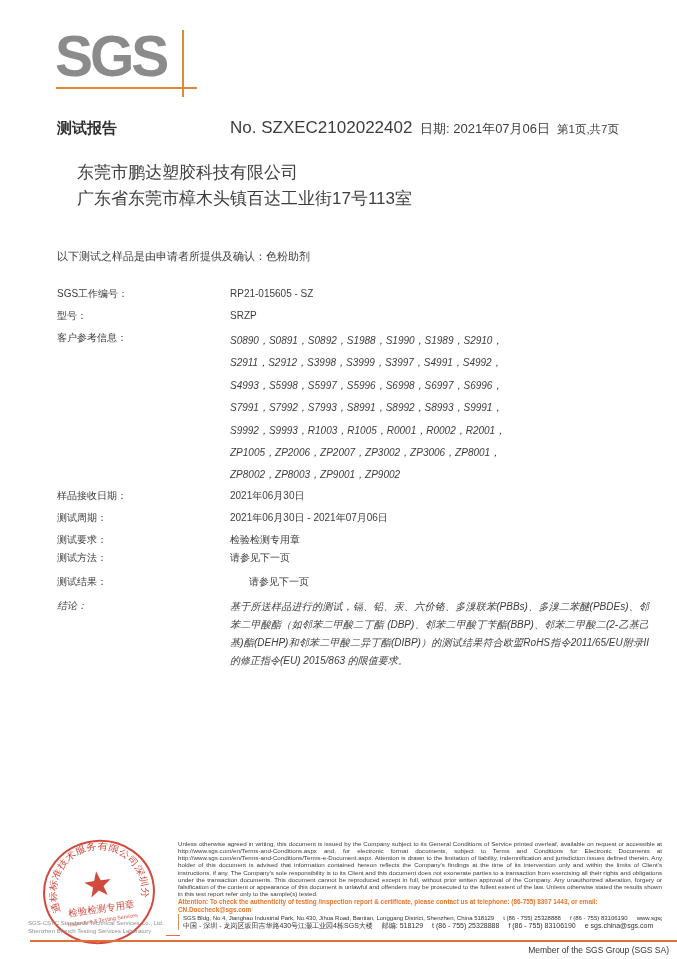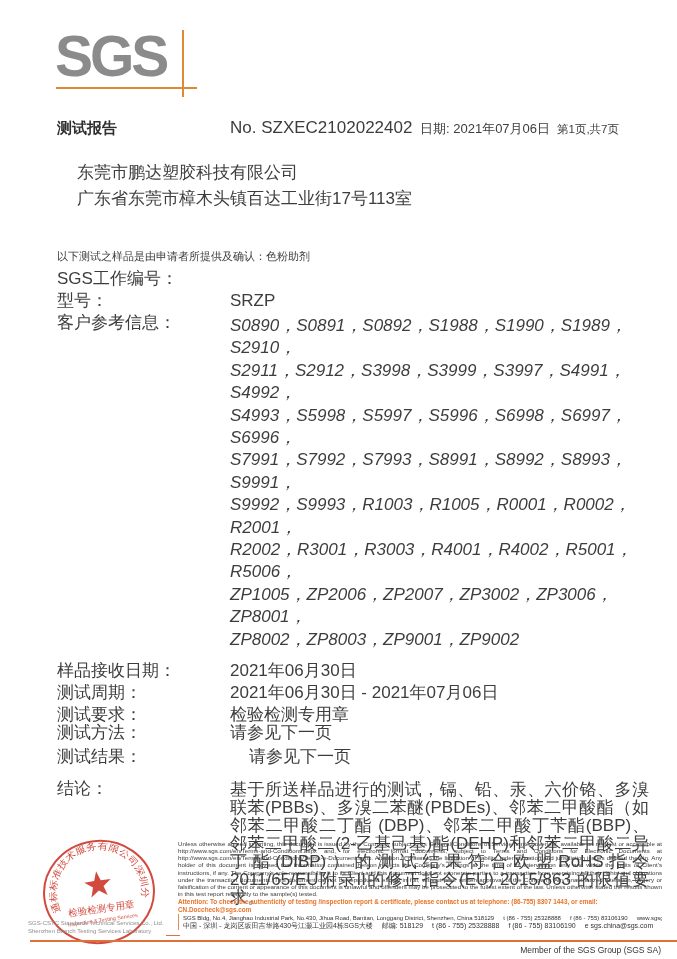--- a/index.html
+++ b/index.html
@@ -20,42 +20,42 @@
   
   .title-row{position:absolute; left:57px; top:118px; right:30px; display:flex; align-items:baseline;}
   .doc-title{font-size:15px; font-weight:bold; color:#2e2e2e; width:173px; flex-shrink:0;}
   .report-no{font-size:17px; width:190px; flex-shrink:0;}
   .report-date{font-size:13px; width:137px; flex-shrink:0;}
   .report-page{font-size:11.5px;}
   
   .applicant{position:absolute; left:57px; top:160px; font-size:17px; line-height:26px;margin-left:20px;}
   
   .sample-intro{position:absolute; left:57px; top:249px; font-size:11px;}
-  .fields{position:absolute; left:57px; top:271px; right:28px; font-size:17px;}
+  .fields{position:absolute; left:57px; top:286px; right:28px; font-size:10px;}
   .frow{display:flex; margin-bottom:6px;}
   .frow .flabel{width:173px; flex-shrink:0; line-height:16px;}
   .frow .fvalue{flex:1; line-height:16px;}
   .frow-refs .fvalue div{line-height:22.4px;font-style:italic;}
-  .frow-refs{margin-bottom:12px;}
+  .frow-refs{margin-bottom:1px;}
   .frow-result{margin-top:8px;gap:19px;}
-  .frow-conclusion{margin-top:16px;}
+  .frow-conclusion{margin-top:8px;font-style:italic;}
   .frow-conclusion .fvalue{line-height:18px; text-align:justify;}
   
   .footer{position:absolute; left:0; top:836px; width:677px; height:123px; font-family:"Liberation Sans",sans-serif;}
   .stamp{position:absolute; left:25px; top:2px; width:148px; height:114px; opacity:.92;}
   .stamp-company{position:absolute; left:28px; top:84px; width:150px; font-size:6px; line-height:7.5px; color:#8f8f8f;}
   .footer-right{position:absolute; left:178px; right:15px; top:4px;}
   .terms{font-size:6.2px; line-height:7.15px; text-align:justify; color:#3a3a3a;}
   .attention{margin-top:1px; font-size:6.4px; line-height:7.4px; font-weight:bold; color:#e8742a;}
   .addresses{margin-top:1px; border-left:1px solid #d9905e; padding-left:4px; color:#333;}
   .addr-line{font-size:6px; line-height:8px; white-space:nowrap; overflow:hidden;}
   .addr-line-cn{font-size:7px;}
   .addr-part{margin-right:9px;}
   .footer-rule{position:absolute; left:30px; right:0; top:104px; height:2px; background:#e0713a;}
-  .member{position:absolute; right:16px; top:109px; font-size:8.5px; color:#333;}
+  .member{position:absolute; right:8px; top:109px; font-size:8.5px; color:#333;}
   .reg-tick{position:absolute; left:166px; top:99px; width:14px; height:1px; background:#e0713a;}
 </style>
 </head>
 <body>
 
 <div class="page">
 
   <div class="logo">
     <div class="logo-text">SGS</div>
     <div class="logo-hline"></div>
@@ -73,36 +73,36 @@
     <div>东莞市鹏达塑胶科技有限公司</div>
     <div>广东省东莞市樟木头镇百达工业街17号113室</div>
   </div>
 
   <div class="sample-intro">以下测试之样品是由申请者所提供及确认：色粉助剂</div>
 
   <div class="fields">
 
     <div class="frow">
       <div class="flabel">SGS工作编号：</div>
+      <div class="fvalue">RP21-015605 - SZ</div>
     </div>
 
     <div class="frow">
       <div class="flabel">型号：</div>
       <div class="fvalue">SRZP</div>
     </div>
 
     <div class="frow frow-refs">
       <div class="flabel">客户参考信息：</div>
       <div class="fvalue">
         <div>S0890，S0891，S0892，S1988，S1990，S1989，S2910，</div>
         <div>S2911，S2912，S3998，S3999，S3997，S4991，S4992，</div>
         <div>S4993，S5998，S5997，S5996，S6998，S6997，S6996，</div>
         <div>S7991，S7992，S7993，S8991，S8992，S8993，S9991，</div>
         <div>S9992，S9993，R1003，R1005，R0001，R0002，R2001，</div>
-        <div>R2002，R3001，R3003，R4001，R4002，R5001，R5006，</div>
         <div>ZP1005，ZP2006，ZP2007，ZP3002，ZP3006，ZP8001，</div>
         <div>ZP8002，ZP8003，ZP9001，ZP9002</div>
       </div>
     </div>
 
     <div class="frow">
       <div class="flabel">样品接收日期：</div>
       <div class="fvalue">2021年06月30日</div>
     </div>
 

